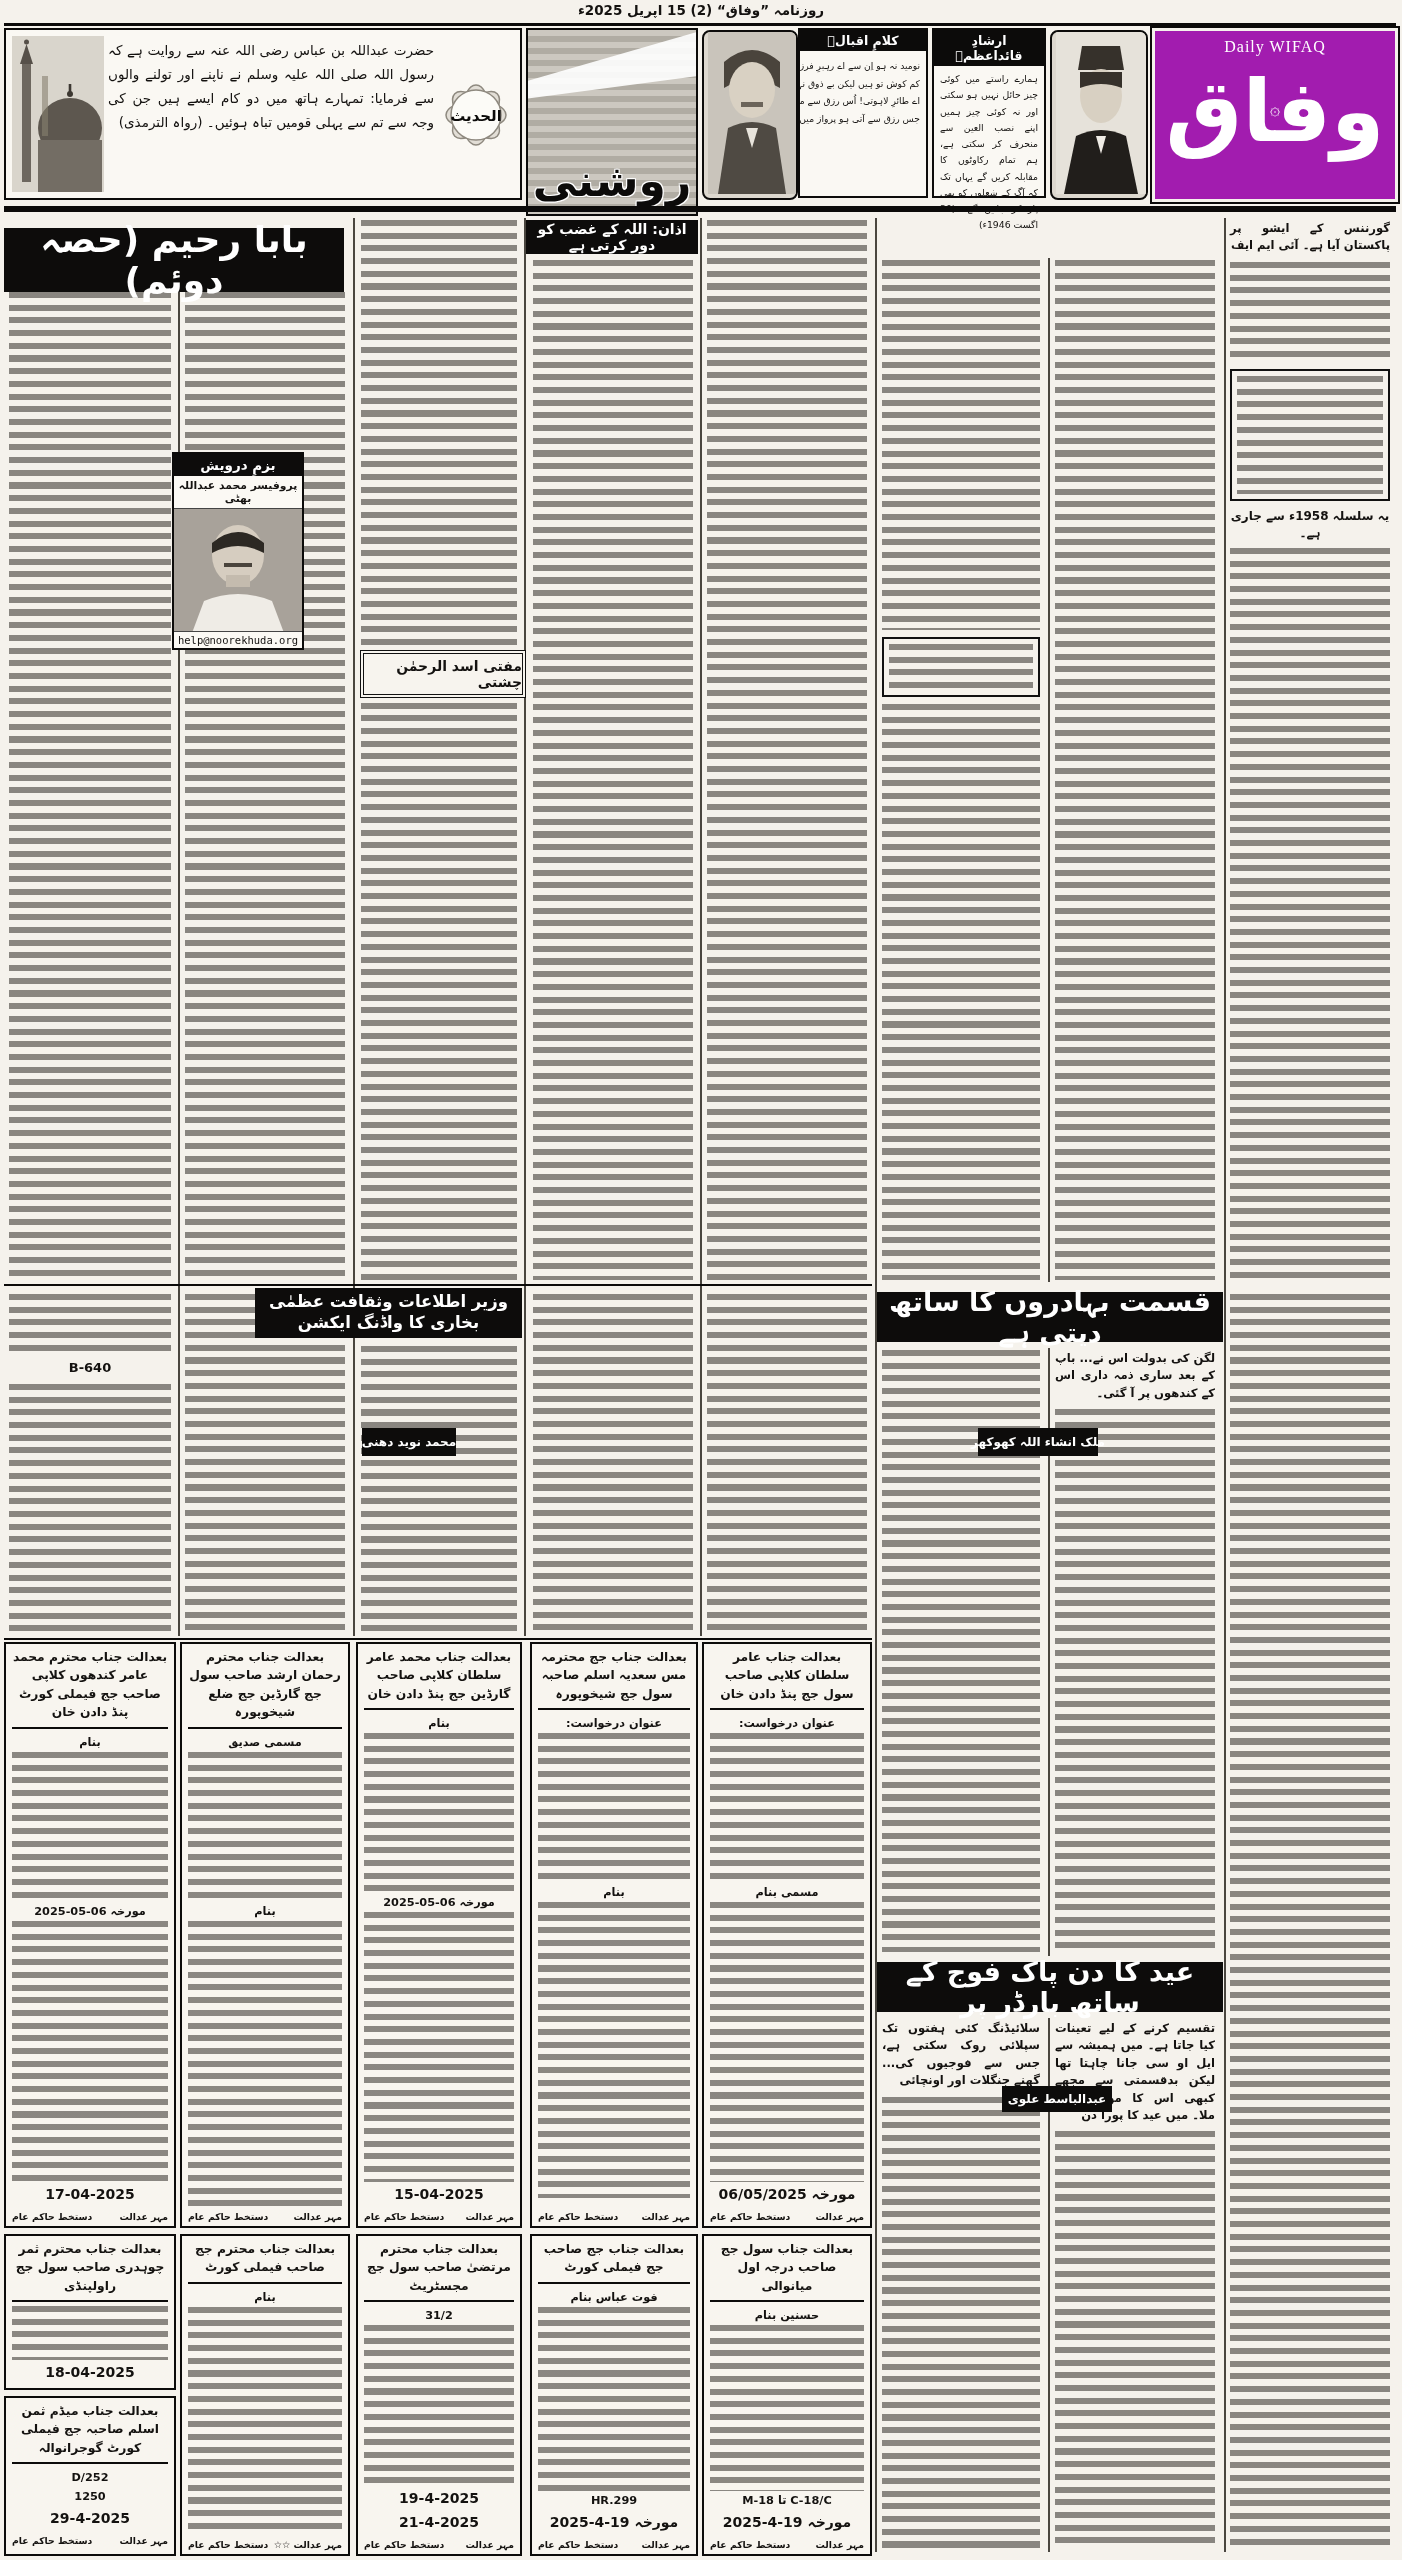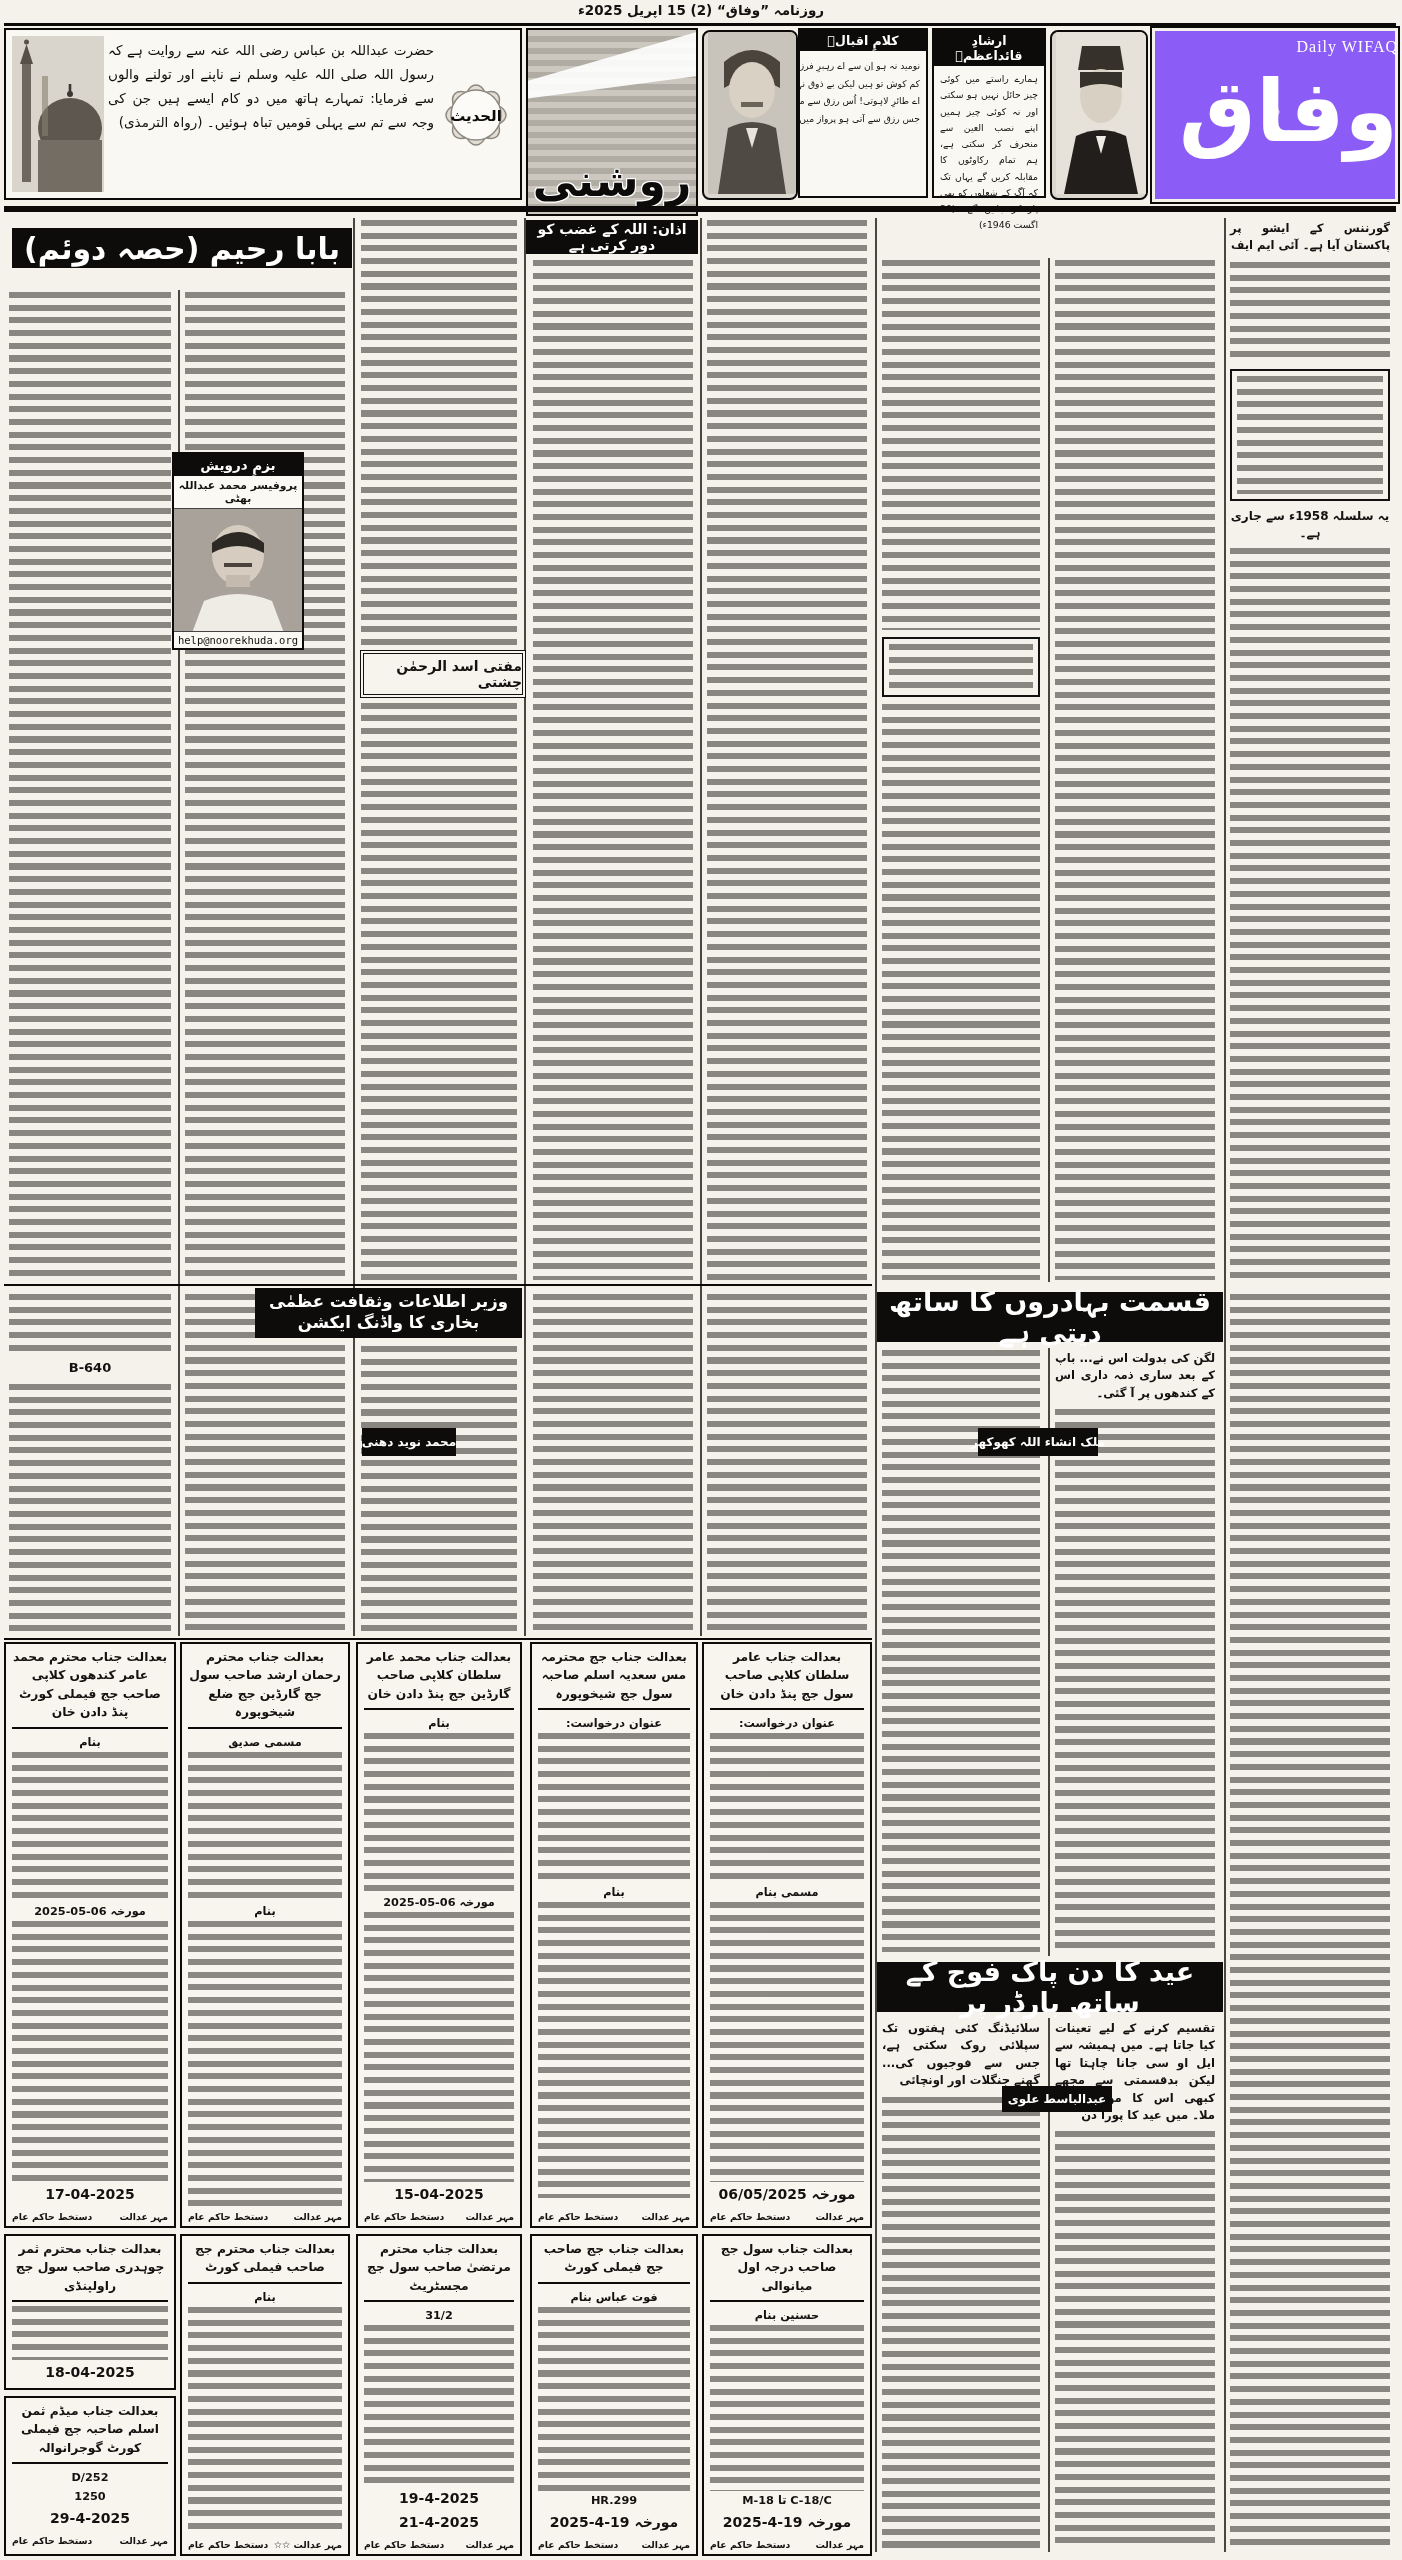--- a/index.html
+++ b/index.html
@@ -8,22 +8,22 @@
   .edition{position:absolute;top:2px;left:0;right:0;text-align:center;font-size:13.5px;font-weight:bold;}
   .hr{position:absolute;background:#0c0b0a;}
   .vr{position:absolute;width:1.5px;background:#4a463f;}
   .mbox{position:absolute;border:2px solid #0c0b0a;background:#faf8f3;box-sizing:border-box;}
   .qhead{background:#0c0b0a;color:#fff;text-align:center;font-weight:bold;font-size:12.5px;
          padding:3px 2px;letter-spacing:0;}
   .qtext{padding:5px 6px;font-size:9.3px;line-height:1.75;text-align:justify;}
   .qline{padding:1px 6px;font-size:9.2px;line-height:1.7;text-align:center;white-space:nowrap;overflow:hidden;}
   .hadith-text{position:absolute;top:8px;right:86px;left:102px;bottom:6px;font-size:13.5px;
                line-height:1.78;text-align:justify;font-weight:500;}
-  .wifaq{position:absolute;background:#8b5cf6;border:2px solid #0c0b0a;box-shadow:inset 0 0 0 3px #f5f2ec;
-         color:#fff;text-align:right;}
+  .wifaq{position:absolute;background:#a21caf;border:2px solid #0c0b0a;box-shadow:inset 0 0 0 3px #f5f2ec;
+         color:#fff;text-align:center;}
   .wifaq .dw{font-family:"Liberation Serif",serif;font-size:16px;margin-top:10px;letter-spacing:1px;}
   .wifaq .big{font-size:86px;font-weight:bold;line-height:1.25;margin-top:2px;}
   .wifaq .crest{position:absolute;top:70px;left:50%;transform:translateX(-50%);font-size:18px;opacity:.95;}
   .hbar{position:absolute;background:#0d0c0b;color:#fff;display:flex;align-items:center;
         justify-content:center;font-weight:bold;z-index:4;text-align:center;box-sizing:border-box;padding:0 6px;}
   .plainhead{position:absolute;display:flex;align-items:center;justify-content:center;font-weight:bold;
         z-index:4;background:#f5f2ec;text-align:center;box-sizing:border-box;}
   .tcol{position:absolute;display:flex;flex-direction:column;gap:7px;box-sizing:border-box;padding:2px 3px;z-index:1;}
   .gk{flex:1 1 auto;min-height:18px;background:repeating-linear-gradient(to bottom,
        rgba(38,34,29,.52) 0px,rgba(38,34,29,.52) 6px,rgba(38,34,29,0) 6px,rgba(38,34,29,0) 12.7px);}
@@ -148,21 +148,21 @@
   <div class="vr" style="left:178px;top:290px;height:1346px;"></div>
   <div class="vr" style="left:353px;top:218px;height:1418px;"></div>
   <div class="vr" style="left:524px;top:218px;height:1418px;"></div>
   <div class="vr" style="left:700px;top:218px;height:1418px;"></div>
   <div class="vr" style="left:875px;top:218px;height:2334px;"></div>
   <div class="vr" style="left:1048px;top:258px;height:1024px;"></div>
   <div class="vr" style="left:1048px;top:1348px;height:608px;"></div>
   <div class="vr" style="left:1048px;top:2018px;height:534px;"></div>
   <div class="vr" style="left:1224px;top:218px;height:2334px;"></div>
 
-  <div class="hbar" style="left:12px;top:228px;width:340px;height:40px;font-size:30px;">بابا رحیم (حصہ دوئم)</div>
+  <div class="hbar" style="left:4px;top:228px;width:340px;height:64px;font-size:36px;">بابا رحیم (حصہ دوئم)</div>
   <div class="hbar" style="left:526px;top:220px;width:172px;height:34px;font-size:14px;">اذان: اللہ کے غضب کو دور کرتی ہے</div>
   <div class="hbar" style="left:255px;top:1288px;width:267px;height:50px;font-size:16.5px;line-height:1.25;">وزیر اطلاعات وثقافت عظمٰی بخاری کا واڈنگ ایکشن</div>
   <div class="hbar" style="left:877px;top:1962px;width:346px;height:50px;font-size:27px;">عید کا دن پاک فوج کے ساتھ بارڈر پر</div>
   <div class="hbar" style="left:877px;top:1292px;width:346px;height:50px;font-size:27px;">قسمت بہادروں کا ساتھ دیتی ہے</div>
 
   <div class="hr" style="left:4px;top:1284px;width:868px;height:2px;"></div>
   <div class="hr" style="left:4px;top:1638px;width:868px;height:2px;"></div>
 
   <div class="tcol" style="left:6px;top:290px;width:168px;height:992px;">
       <div class="gk"></div>

